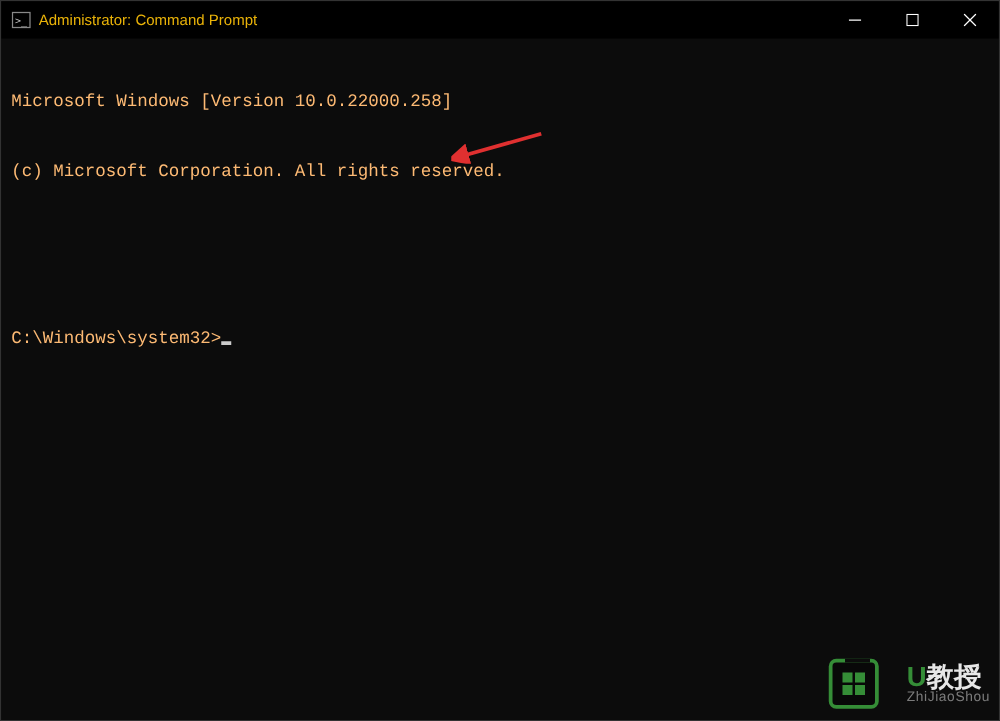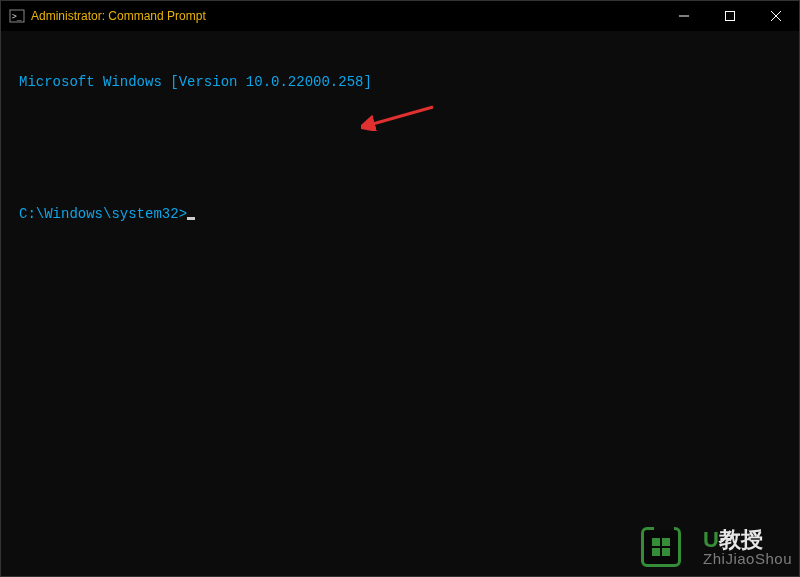--- a/index.html
+++ b/index.html
@@ -55,22 +55,22 @@
       height: 100%;
       display: flex;
       align-items: center;
       justify-content: center;
       color: #fff;
       cursor: pointer;
     }
     .terminal {
       flex: 1;
       background: #0c0c0c;
-      color: #0ea5e9;
-      padding: 4px 18px;
+      color: #fdba74;
+      padding: 4px 8px;
       font-size: 14px;
       line-height: 1.35;
       white-space: pre;
       font-family: Consolas, 'Courier New', monospace;
       position: relative;
     }
     .term-line {
       white-space: pre;
     }
     .cursor {
@@ -136,21 +136,21 @@
       font-family: 'Microsoft YaHei', sans-serif;
       font-size: 22px;
       font-weight: bold;
     }
     .wm-text-main .u-char {
       color: #3a9b3c;
     }
     .wm-text-sub {
       color: #888;
       font-family: Arial, sans-serif;
-      font-size: 15px;
+      font-size: 11px;
       letter-spacing: 0.5px;
     }
   </style>
 </head>
 <body>
 
 <div class="window">
   <div class="titlebar">
     <span class="titlebar-icon">
       <svg width="16" height="16" viewBox="0 0 16 16">
@@ -174,20 +174,21 @@
         <svg width="10" height="10" viewBox="0 0 10 10">
             <line x1="0" y1="0" x2="10" y2="10" stroke="#fff" stroke-width="1"></line>
             <line x1="10" y1="0" x2="0" y2="10" stroke="#fff" stroke-width="1"></line>
           </svg>
       </div>
     </div>
   </div>
 
   <div class="terminal">
     <div class="term-line">Microsoft Windows [Version 10.0.22000.258]</div>
+    <div class="term-line">(c) Microsoft Corporation. All rights reserved.</div>
     <div class="term-line"></div>
     <div class="term-line"></div>
     <div class="term-line"><span>C:\Windows\system32&gt;</span><span class="cursor"></span></div>
 
     <svg class="arrow" width="80" height="30">
       <defs>
         <marker id="ah" markerWidth="10" markerHeight="10" refX="2" refY="3" orient="auto">
           <polygon points="0 0, 6 3, 0 6" fill="#e03030"></polygon>
         </marker>
       </defs>

